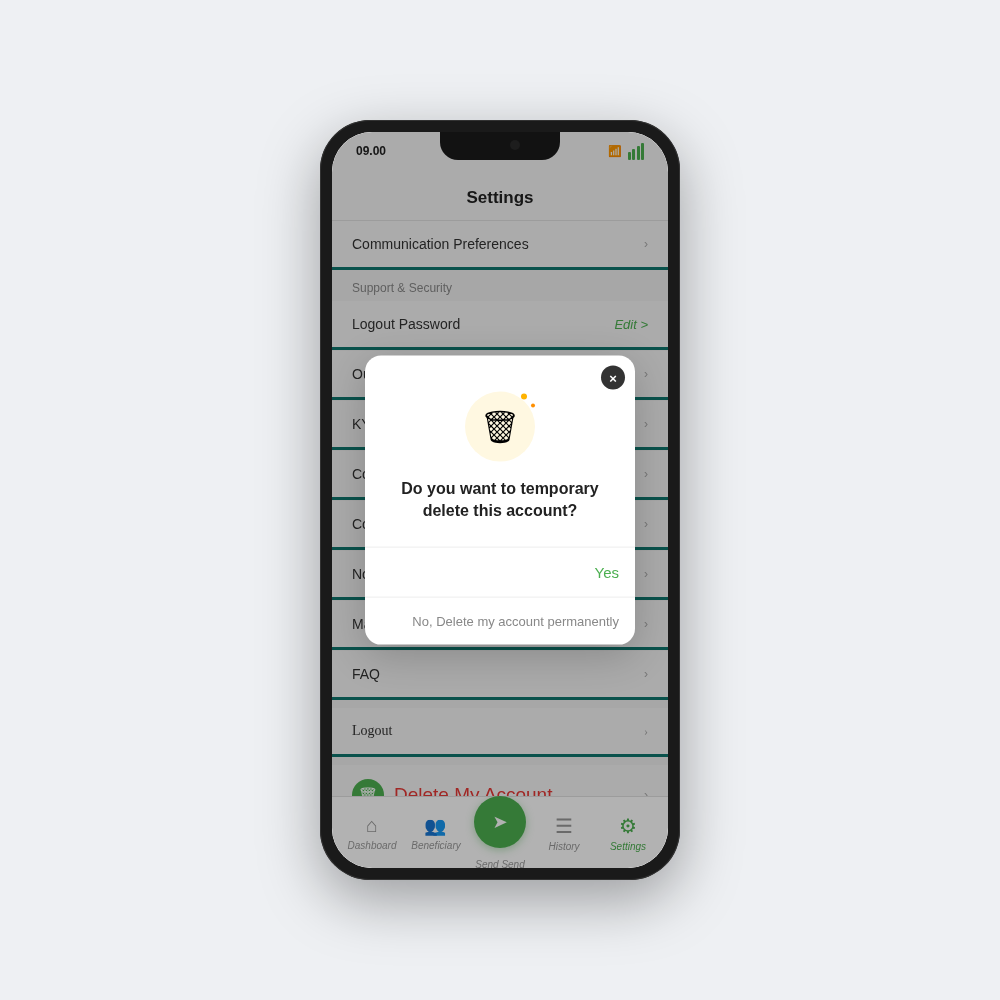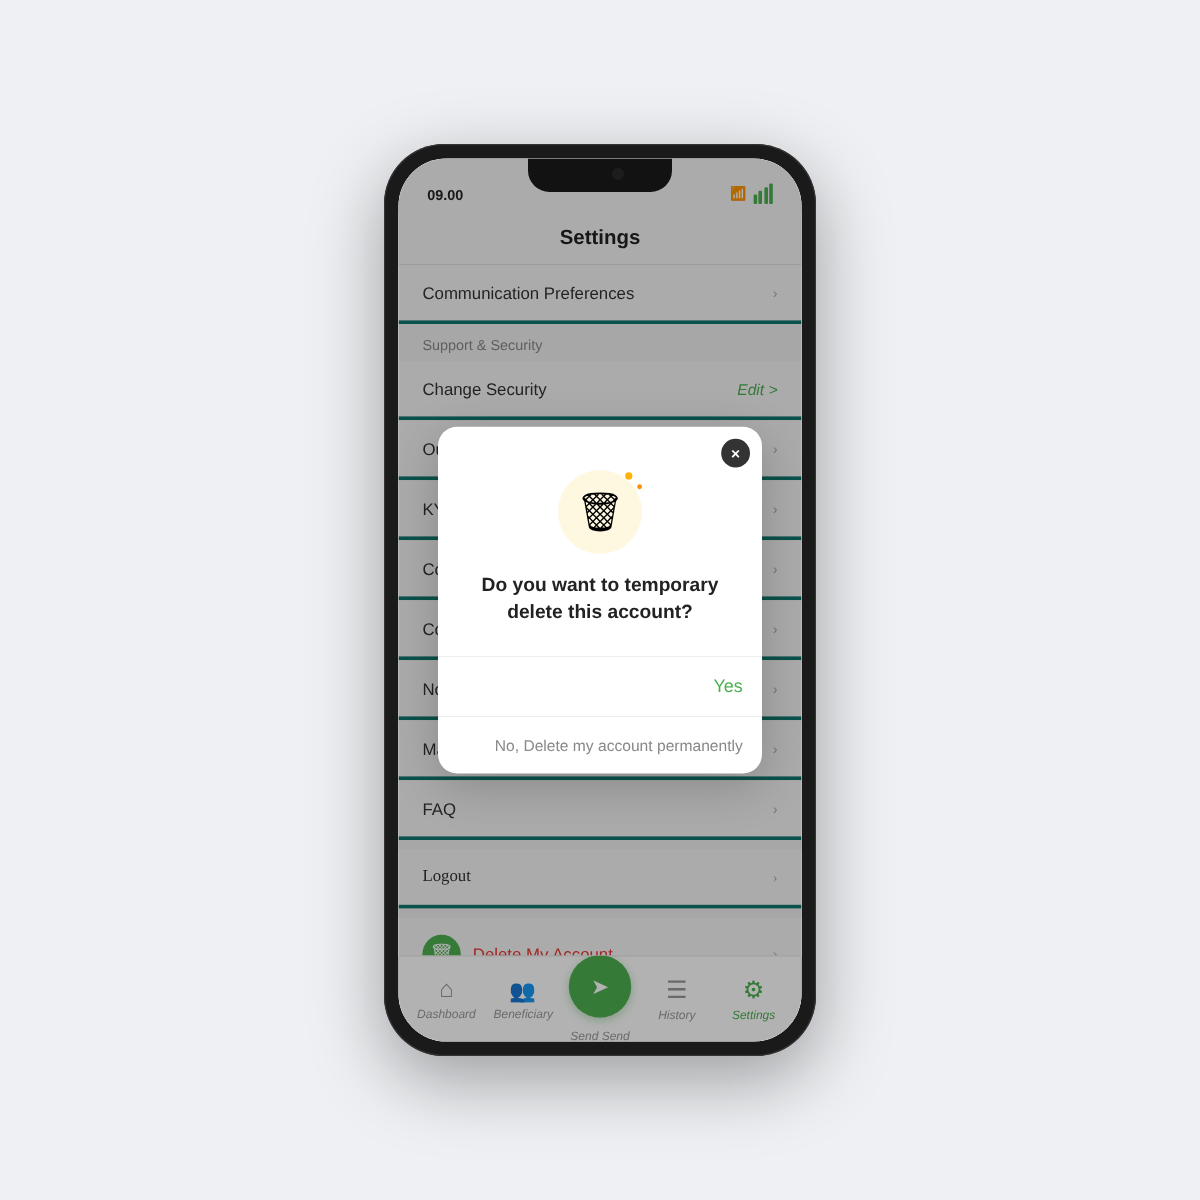--- a/index.html
+++ b/index.html
@@ -37,21 +37,21 @@
       border-radius: 40px;
       overflow: hidden;
       position: relative;
     }
 
     
     .status-bar {
       background: #f5f5f5;
       height: 44px;
       display: flex;
-      align-items: flex-end;
+      align-items: center;
       justify-content: space-between;
       padding: 0 24px 6px;
       position: relative;
     }
 
     .notch {
       position: absolute;
       top: 0;
       left: 50%;
       transform: translateX(-50%);
@@ -177,21 +177,21 @@
       height: 32px;
       background: #4caf50;
       border-radius: 50%;
       display: flex;
       align-items: center;
       justify-content: center;
       font-size: 15px;
     }
 
     .delete-label {
-      font-size: 14px;
+      font-size: 19px;
       color: #e53935;
       font-weight: 500;
     }
 
     
     .bottom-nav {
       height: 72px;
       background: #fff;
       border-top: 1px solid #e0e0e0;
       display: flex;
@@ -380,21 +380,21 @@
         <div class="settings-list">
 
           <div class="settings-item">
             <span class="settings-item-label">Communication Preferences</span>
             <span class="chevron">›</span>
           </div>
 
           <div class="settings-section-label">Support &amp; Security</div>
 
           <div class="settings-item">
-            <span class="settings-item-label">Change Security</span>
+            <span class="settings-item-label">Logout Password</span>
             <div class="settings-item-right">
               <span class="edit-label">Edit &gt;</span>
             </div>
           </div>
 
           <div class="settings-item">
             <span class="settings-item-label">Our</span>
             <span class="chevron">›</span>
           </div>
 

